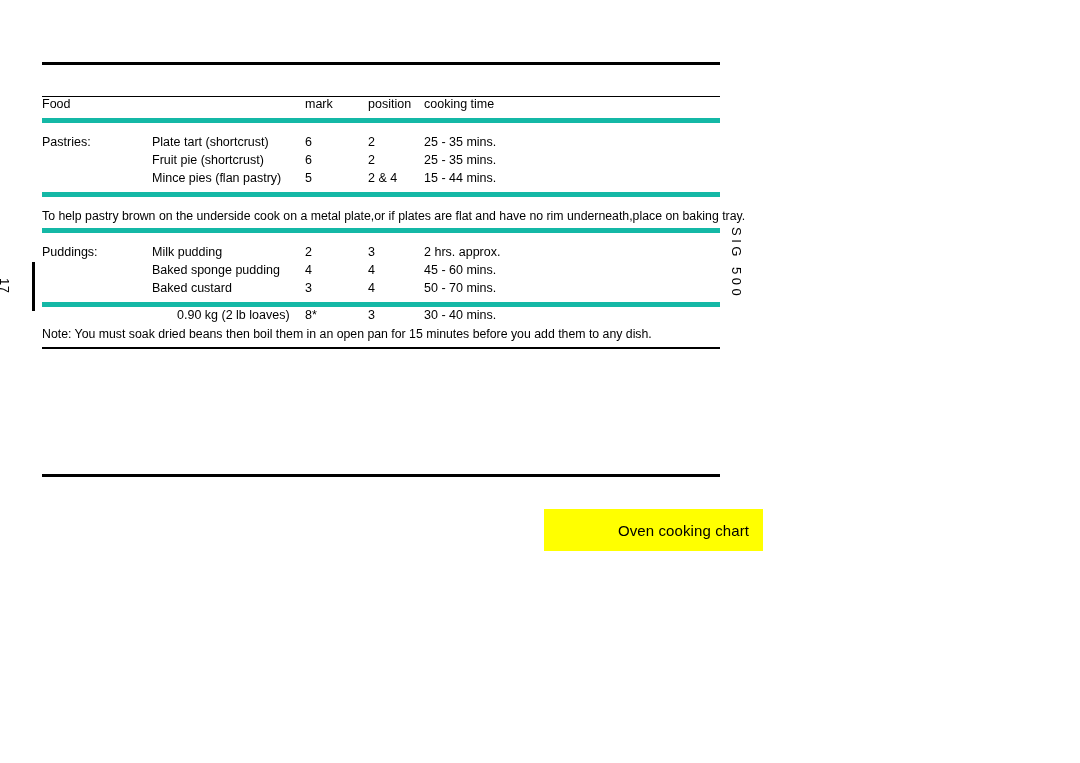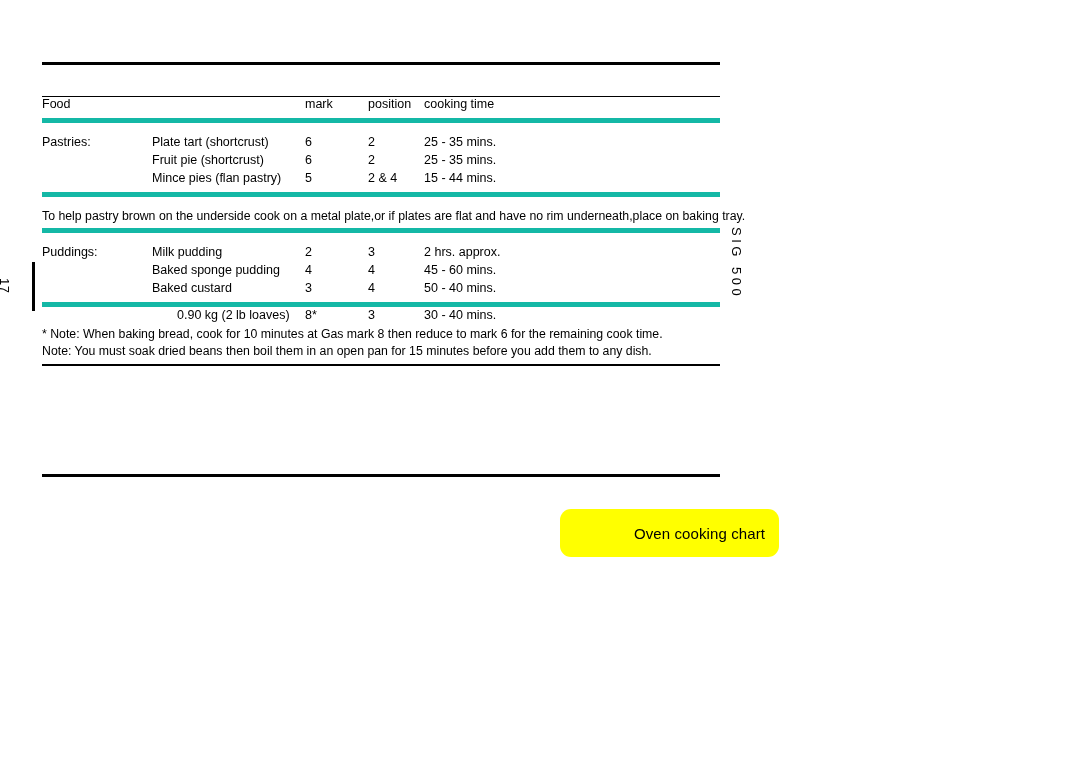--- a/index.html
+++ b/index.html
@@ -158,29 +158,28 @@
     font-size: 13px;
     text-align: center;
     writing-mode: vertical-rl;
     letter-spacing: 3.5px;
     white-space: nowrap;
   }
 
   
   .banner {
     position: absolute;
-    left: 560px;
+    left: 544px;
     top: 509px;
     width: 219px;
-    height: 48px;
+    height: 42px;
     background: #FFFF00;
     display: flex;
     align-items: center;
     justify-content: flex-end;
-    border-radius: 11px;
   }
   .banner-label {
     font-size: 15px;
     color: #000;
     padding-right: 14px;
     letter-spacing: 0.1px;
   }
 </style>
 </head>
 <body>
@@ -249,36 +248,35 @@
         <td>Baked sponge pudding</td>
         <td>4</td>
         <td>4</td>
         <td>45 - 60 mins.</td>
       </tr>
       <tr class="data-row last-in-group sep-below">
         <td></td>
         <td>Baked custard</td>
         <td>3</td>
         <td>4</td>
-        <td>50 - 40 mins.</td>
+        <td>50 - 70 mins.</td>
       </tr>
 
       <tr class="data-row">
         <td></td>
         <td class="indent-sub">0.90 kg (2 lb loaves)</td>
         <td>8*</td>
         <td>3</td>
         <td>30 - 40 mins.</td>
       </tr>
     </tbody>
   </table>
 </div>
 
 <div class="footnotes">
-  <div class="footnote">* Note: When baking bread, cook for 10 minutes at Gas mark 8 then reduce to mark 6 for the remaining cook time.</div>
   <div class="footnote">Note: You must soak dried beans then boil them in an open pan for 15 minutes before you add them to any dish.</div>
 </div>
 
 <div class="rule-bottom-thick"></div>
 
 <div class="banner">
   <span class="banner-label">Oven cooking chart</span>
 </div>
 
 </body></html>

